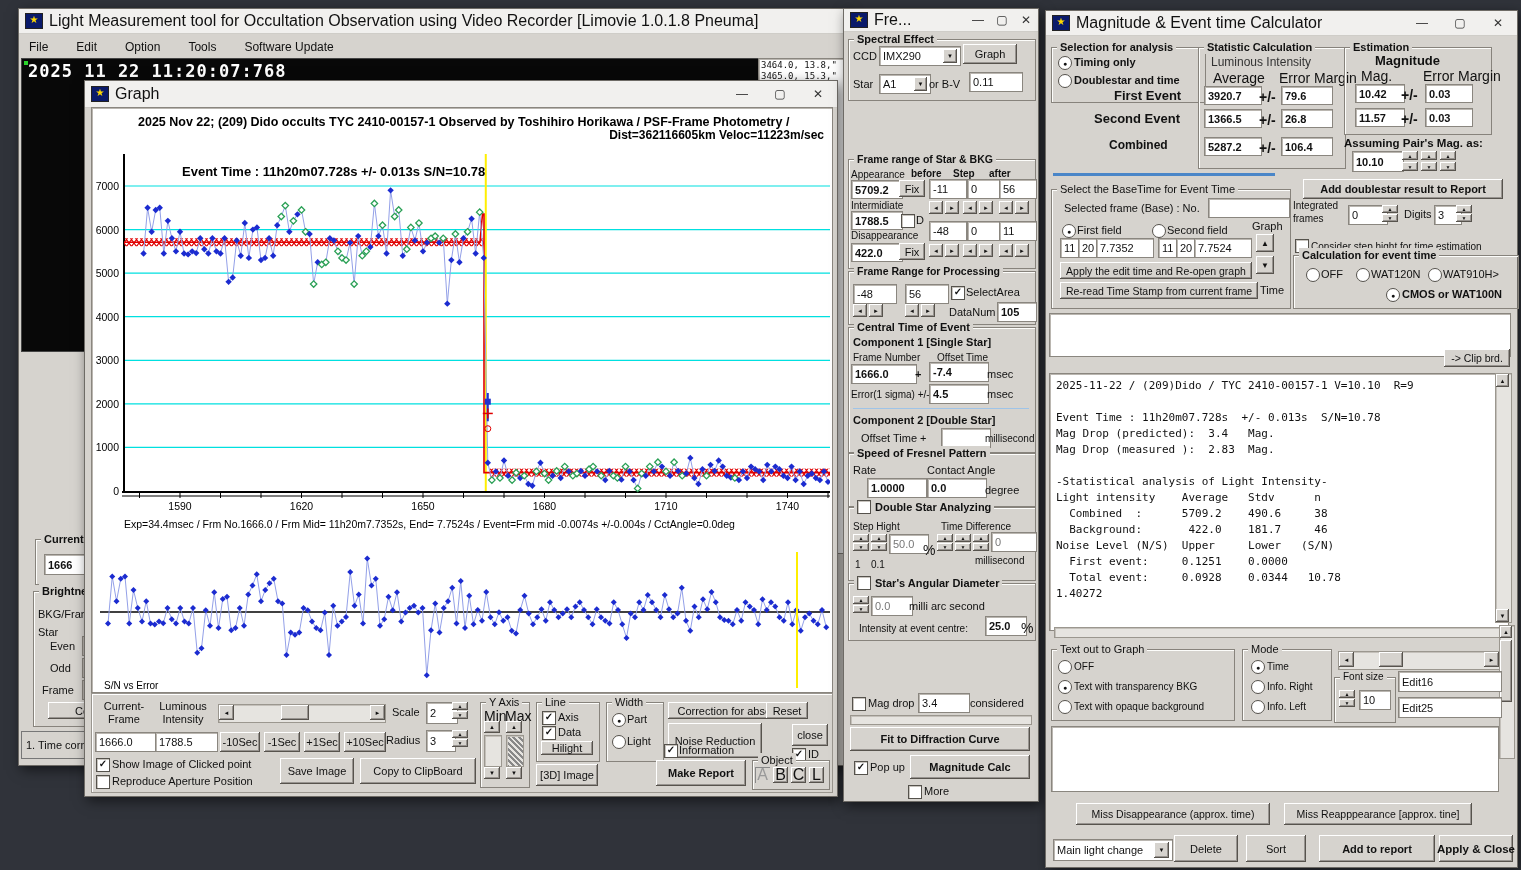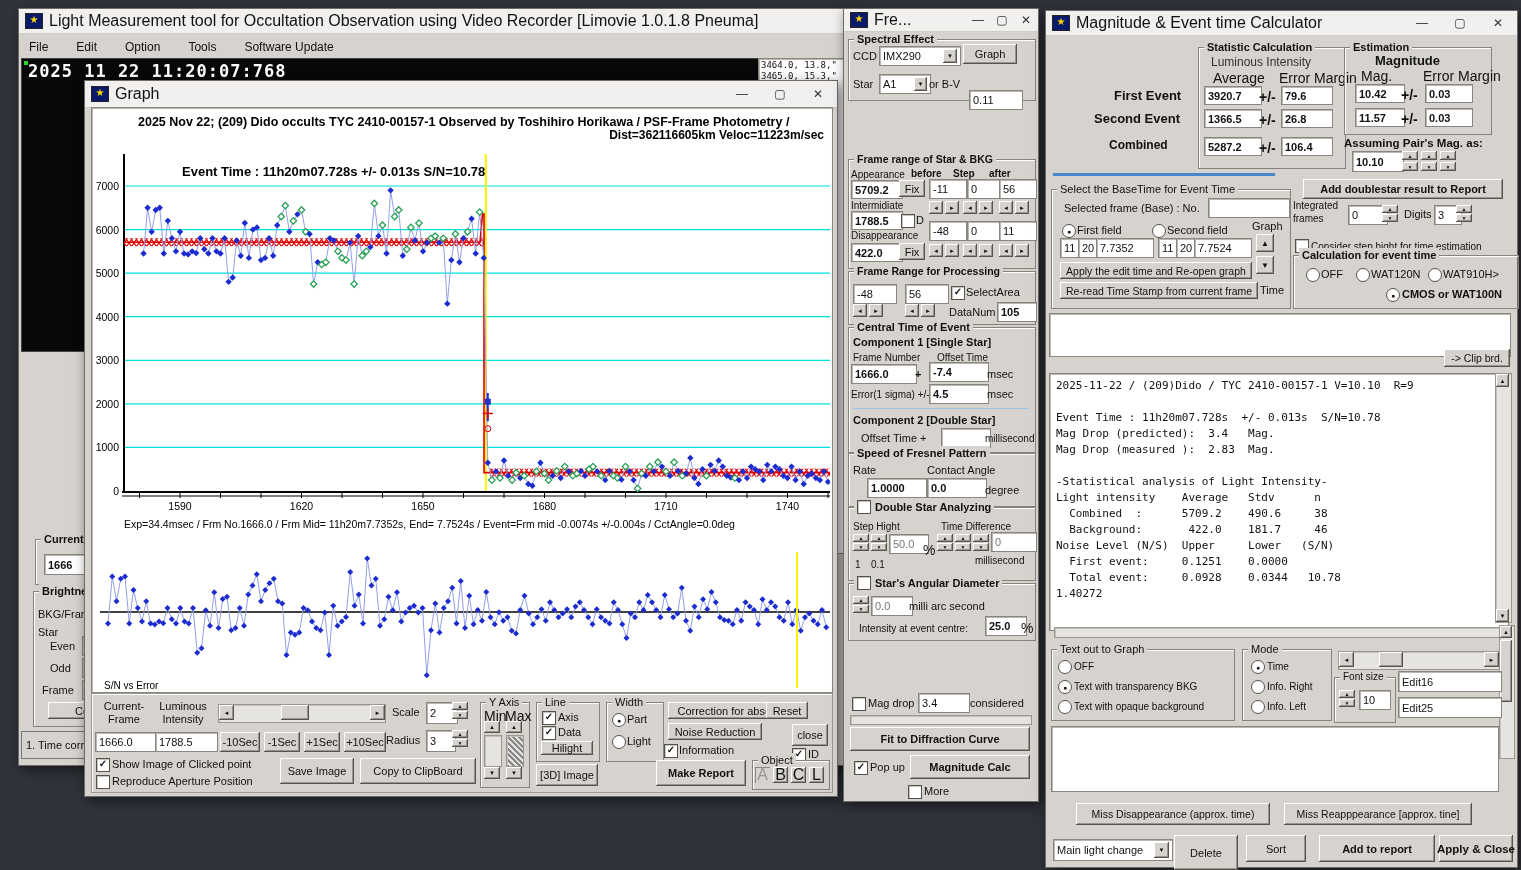--- a/index.html
+++ b/index.html
@@ -597,21 +597,21 @@
           <i>●</i>
         </span>
       <span class="l" style="left:20px;top:10px">Part</span>
       <span class="rd" style="left:5px;top:32px">
           <i></i>
         </span>
       <span class="l" style="left:20px;top:32px">Light</span>
     </div>
     <div class="b" style="left:576px;top:8px;width:140px;height:17px">Correction for absorption</div>
     <div class="b" style="left:700px;top:30px;width:36px;height:22px">close</div>
-    <div class="b" style="left:576px;top:29px;width:94px;height:17px">Noise Reduction</div>
+    <div class="b" style="left:576px;top:29px;width:94px;height:35px">Noise Reduction</div>
     <div class="b" style="left:674px;top:8px;width:42px;height:17px">Reset</div>
     <span class="cb" style="left:572px;top:50px">✓</span>
     <span class="l" style="left:587px;top:50px">Information</span>
     <span class="cb" style="left:700px;top:54px">✓</span>
     <span class="l" style="left:716px;top:54px">ID</span>
     <div class="g" style="left:660px;top:66px;width:76px;height:28px">
       <span class="lg" style="font-weight:normal">Object</span>
       <span class="b2" style="position:absolute;left:2px;top:6px;width:15px;height:16px;box-shadow:inset 1px 1px 0 #888;color:#999">A</span>
       <span class="b2" style="position:absolute;left:20px;top:6px;width:15px;height:16px">B</span>
       <span class="b2" style="position:absolute;left:38px;top:6px;width:15px;height:16px">C</span>
@@ -645,21 +645,21 @@
         <span>IMX290</span>
         <span class="b2" style="width:14px;height:14px;font-size:6px">▼</span>
       </div>
     <div class="b" style="left:114px;top:4px;width:54px;height:20px">Graph</div>
     <span class="l" style="left:4px;top:38px">Star</span>
     <div class="i" style="left:30px;top:34px;width:44px;height:18px;justify-content:space-between">
         <span>A1</span>
         <span class="b2" style="width:13px;height:14px;font-size:6px">▼</span>
       </div>
     <span class="l" style="left:80px;top:38px">or B-V</span>
-    <div class="i" style="left:120px;top:50px;width:46px;height:18px">0.11</div>
+    <div class="i" style="left:120px;top:32px;width:46px;height:18px">0.11</div>
   </div>
 
 
   <div class="g" style="left:4px;top:150px;width:186px;height:108px">
     <span class="lg" style="font-size:10.5px">Frame range of Star &amp; BKG</span>
     <span class="l s10" style="left:2px;top:8px">Appearance</span>
     <span class="l s10 bold" style="left:62px;top:7px">before</span>
     <span class="l s10 bold" style="left:104px;top:7px">Step</span>
     <span class="l s10 bold" style="left:140px;top:7px">after</span>
     <div class="i bold" style="left:2px;top:20px;width:44px;height:17px">5709.2</div>
@@ -818,20 +818,31 @@
   <div class="tbar">
     <div class="icon16">★</div>
     <div class="tt">Magnitude &amp; Event time Calculator</div>
     <div class="wb">
         <span>—</span>
         <span>▢</span>
         <span>✕</span>
       </div>
   </div>
 
+  <div class="g" style="left:5px;top:36px;width:153px;height:54px">
+    <span class="lg">Selection for analysis</span>
+    <span class="rd" style="left:6px;top:8px">
+        <i>●</i>
+      </span>
+    <span class="l bold" style="left:22px;top:8px">Timing only</span>
+    <span class="rd" style="left:6px;top:26px">
+        <i></i>
+      </span>
+    <span class="l bold" style="left:22px;top:26px">Doublestar and time</span>
+  </div>
   <span class="l bold" style="left:68px;top:78px;font-size:13px">First Event</span>
   <span class="l bold" style="left:48px;top:101px;font-size:13px">Second Event</span>
   <span class="l bold" style="left:63px;top:128px;font-size:12px">Combined</span>
 
   <div class="g" style="left:152px;top:36px;width:146px;height:120px">
     <span class="lg">Statistic Calculation</span>
     <span class="l" style="left:12px;top:8px;font-size:12px;color:#333">Luminous Intensity</span>
     <span class="l s9" style="left:14px;top:24px">Average</span>
     <span class="l s9" style="left:80px;top:24px">Error Margin</span>
     <div class="i bold" style="left:5px;top:38px;width:50px;height:17px">3920.7</div>
@@ -1005,17 +1016,17 @@
   <div class="i" style="left:352px;top:686px;width:96px;height:19px">Edit25</div>
 
   <div class="sunk" style="left:5px;top:715px;width:446px;height:64px"></div>
 
   <div class="b" style="left:30px;top:792px;width:194px;height:22px;font-size:10.5px">Miss Disappearance  (approx. time)</div>
   <div class="b" style="left:238px;top:792px;width:188px;height:22px;font-size:10.5px">Miss  Reapppearance [approx. tine]</div>
   <div class="i" style="left:7px;top:828px;width:112px;height:20px;justify-content:space-between">
       <span>Main light change</span>
       <span class="b2" style="width:15px;height:16px;font-size:6px">▼</span>
     </div>
-  <div class="b s13" style="left:128px;top:824px;width:64px;height:35px">Delete</div>
+  <div class="b s13" style="left:128px;top:824px;width:64px;height:27px">Delete</div>
   <div class="b s13" style="left:200px;top:824px;width:60px;height:27px">Sort</div>
   <div class="b bold s13" style="left:273px;top:824px;width:116px;height:27px">Add to report</div>
   <div class="b bold" style="left:393px;top:824px;width:74px;height:27px;font-size:11.5px">Apply &amp; Close</div>
 </div>
 
 </body></html>

